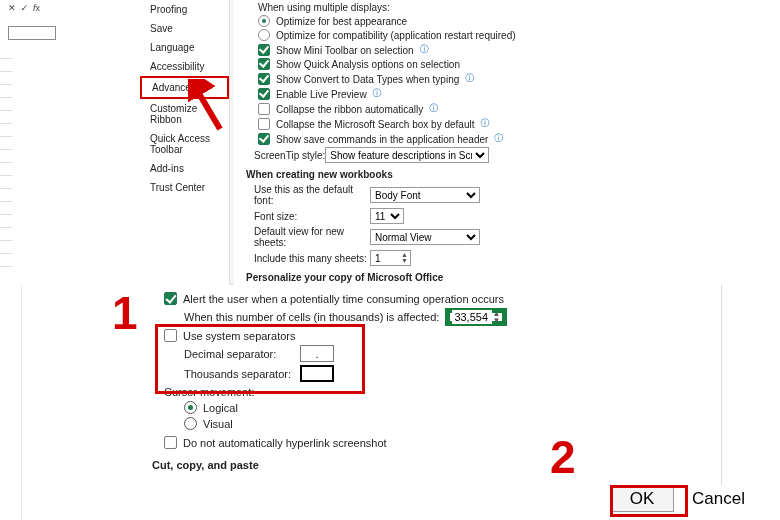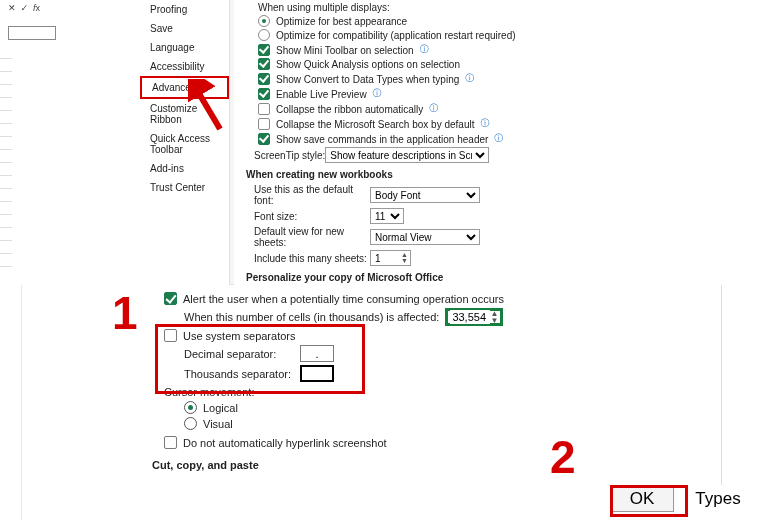--- a/index.html
+++ b/index.html
@@ -49,21 +49,21 @@
   .check2.on { background:#1d7c4d; border-color:#1d7c4d; }
   .check2.on::after { content:""; position:absolute; left:3px; top:0px; width:4px; height:8px; border:solid #fff; border-width:0 2px 2px 0; transform:rotate(40deg); }
   .radio2 { appearance:none; width:13px; height:13px; border:1px solid #555; border-radius:50%; background:#fff; position:relative; }
   .radio2.on::after { content:""; position:absolute; left:3px; top:3px; width:5px; height:5px; border-radius:50%; background:#1d7c4d; }
   .redbox1 { position: absolute; left: 155px; top: 324px; width: 210px; height: 70px; border: 3px solid #d40000; pointer-events:none; }
   .big1 { position: absolute; left: 112px; top: 286px; color: #d40000; font-size: 46px; font-weight: 700; }
   .big2 { position: absolute; left: 550px; top: 430px; color: #d40000; font-size: 46px; font-weight: 700; }
   .sep-input { width: 34px; height: 17px; border:1px solid #7a7a7a; text-align:center; font-size:11px; }
   .sep-input.boldb { border: 2px solid #000; }
   .bot-h { font-weight: 700; margin: 10px 0 20px -12px; }
-  .numspin2 { display:inline-flex; align-items:center; border:3px solid #15803d; height:18px; padding:0 2px; }
+  .numspin2 { display:inline-flex; align-items:center; border:5px solid #15803d; height:18px; padding:0 2px; }
   .numspin2 input { border:none; width:40px; font-size:11px; }
   .numspin2 .sp { font-size:8px; line-height:7px; color:#555; cursor:pointer; }
 
   .btnbar { position:absolute; right:30px; bottom:8px; display:flex; gap:12px; align-items:center; }
   .btn { border:1px solid #999; background:#f4f4f4; width:64px; height:26px; font-size:17px; cursor:pointer; }
   .redbox2 { position:absolute; right:92px; bottom:3px; width:78px; height:32px; border:3px solid #d40000; pointer-events:none; }
   .vline-rt { position:absolute; right:58px; top:285px; width:1px; height:200px; background:#ddd; }
 </style>
 </head>
 <body>
@@ -249,21 +249,21 @@
     <div class="row2" style="margin-top:6px;">
         <span class="check2"></span>
         <label>Do not automatically hyperlink screenshot</label>
       </div>
 
     <div class="bot-h">Cut, copy, and paste</div>
   </div>
 
   <div class="btnbar">
     <button class="btn">OK</button>
-    <button class="btn" style="border:none;background:transparent;">Types</button>
+    <button class="btn" style="border:none;background:transparent;">Cancel</button>
   </div>
 </div>
 
 <div class="vline-rt"></div>
 <div class="redbox1"></div>
 <div class="big1">1</div>
 <div class="big2">2</div>
 <div class="redbox2"></div>
 
 </body></html>

